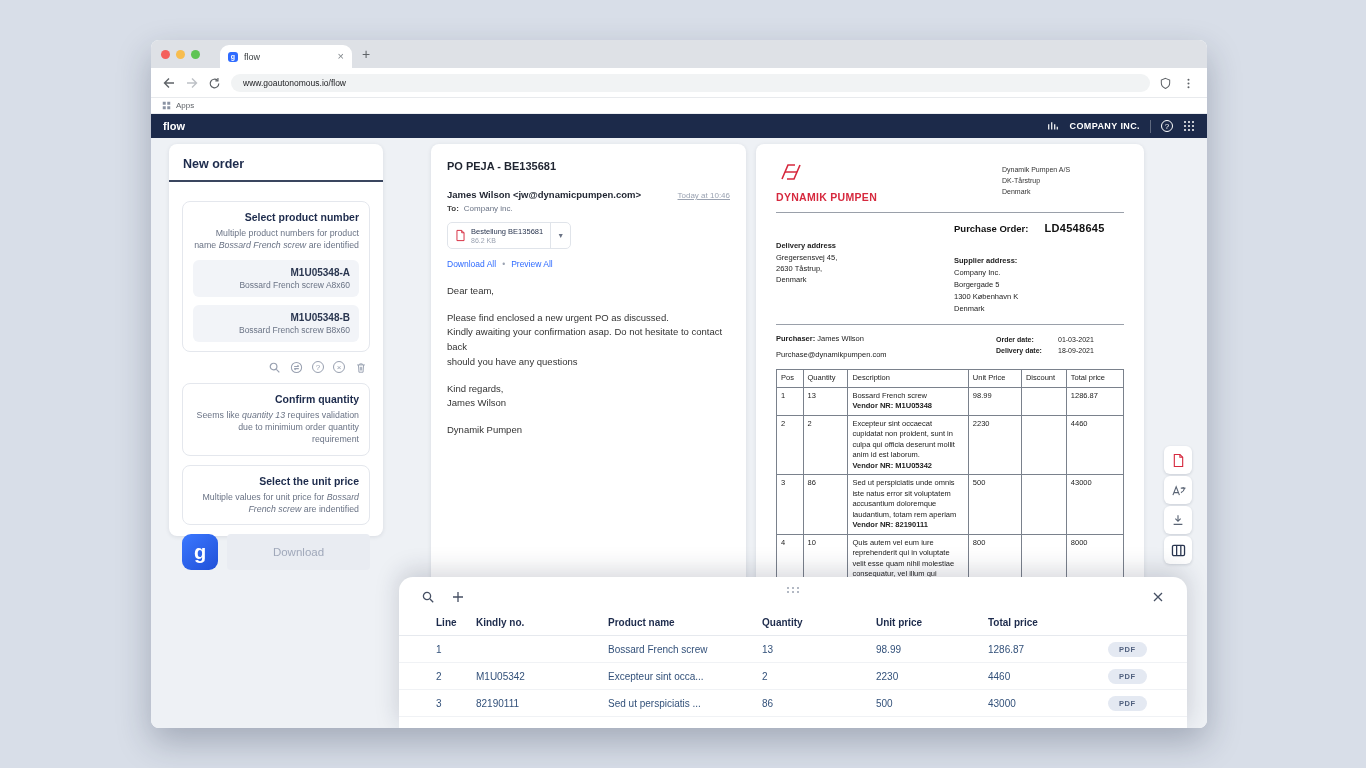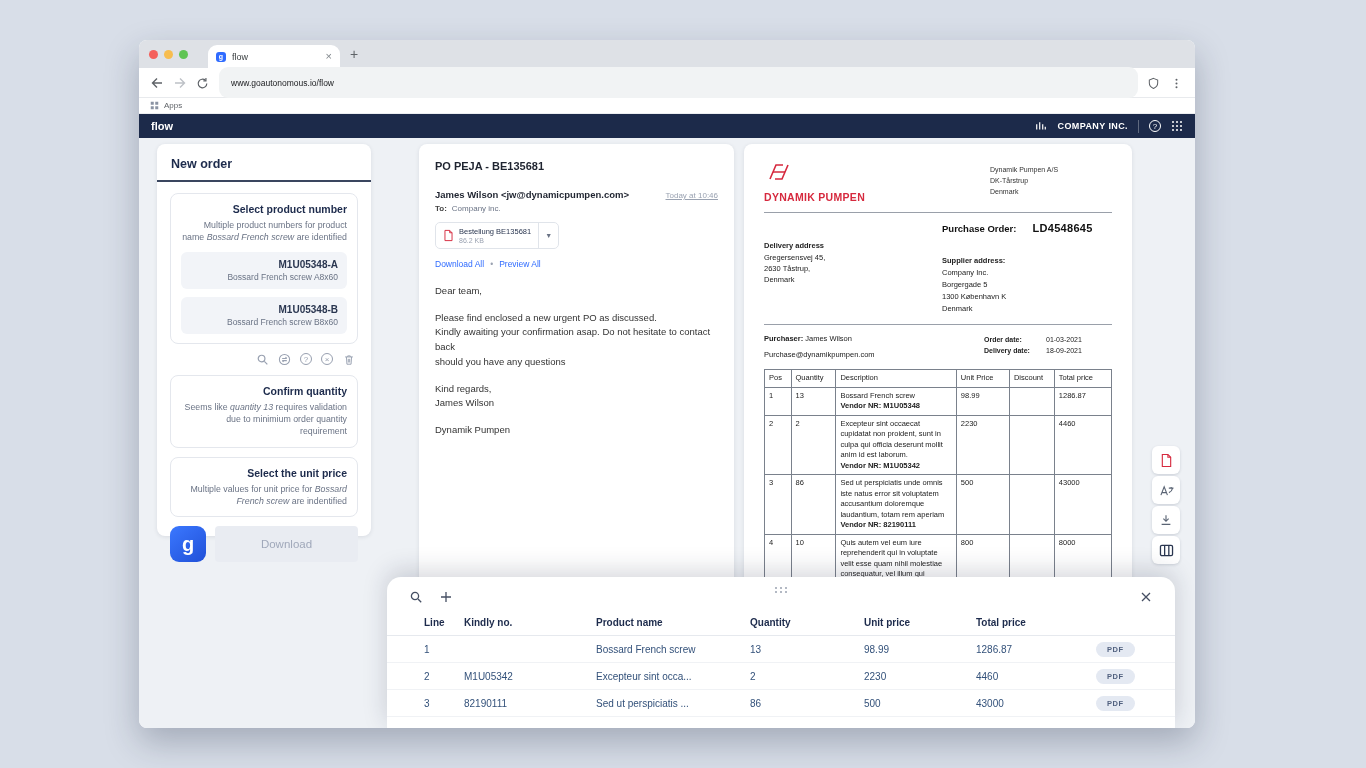--- a/index.html
+++ b/index.html
@@ -1,50 +1,50 @@
 <!DOCTYPE html>
 <html><head>
 <meta charset="utf-8">
 <style>
   html,body{margin:0;padding:0;background:#c9d0dc;}
   *{box-sizing:border-box;font-family:"Liberation Sans",sans-serif;}
   .canvas{position:relative;width:1366px;height:768px;background:#d8dee8;overflow:hidden;}
 
   
-  .window{position:absolute;left:139px;top:40px;width:1056px;height:688px;background:#fff;
+  .window{position:absolute;left:151px;top:40px;width:1056px;height:688px;background:#fff;
     border-radius:8px;box-shadow:0 14px 34px rgba(25,35,60,.28);overflow:hidden;display:flex;flex-direction:column;}
   .tabstrip{height:28px;background:#dee1e6;display:flex;align-items:center;padding-left:10px;flex:0 0 auto;}
   .lights{display:flex;gap:6px;margin-right:20px;}
   .light{width:9px;height:9px;border-radius:50%;}
   .light.red{background:#f4605c}.light.yellow{background:#f7bd4f}.light.green{background:#5fc454}
   .tab{align-self:flex-end;width:132px;height:23px;background:#fff;border-radius:9px 9px 0 0;
     display:flex;align-items:center;gap:6px;padding:0 8px;font-size:9px;color:#3c4043;}
   .favicon{width:10px;height:10px;border-radius:3px;background:#2f6bff;color:#fff;font-size:7px;font-weight:bold;
     display:flex;align-items:center;justify-content:center;flex:0 0 auto;}
   .tab-close{margin-left:auto;color:#80868b;font-size:11px;line-height:1;cursor:pointer;}
   .newtab{margin-left:10px;color:#5f6368;font-size:14px;cursor:pointer;}
   .toolbar{height:30px;background:#fff;display:flex;align-items:center;gap:9px;padding:0 11px;
     border-bottom:1px solid #e8eaed;flex:0 0 auto;}
   .navi{width:14px;height:14px;color:#5f6368;cursor:pointer;flex:0 0 auto;}
   .navi.dis{color:#bdc1c6;}
-  .urlbar{flex:1;height:31px;background:#f1f3f4;border-radius:9px;display:flex;align-items:center;
+  .urlbar{flex:1;height:18px;background:#f1f3f4;border-radius:9px;display:flex;align-items:center;
     padding:0 12px;font-size:8.5px;color:#202124;cursor:text;}
   .bookmarks{height:16px;background:#fff;border-bottom:1px solid #eceef1;display:flex;align-items:center;
     gap:5px;padding-left:11px;font-size:8px;color:#5f6368;flex:0 0 auto;}
   .appbar{height:24px;background:#1c2a4a;display:flex;align-items:center;padding:0 12px;color:#fff;flex:0 0 auto;}
   .brand{font-size:11px;font-weight:bold;}
   .appbar-right{margin-left:auto;display:flex;align-items:center;gap:10px;}
   .company{font-size:9px;font-weight:bold;letter-spacing:.4px;}
   .vdiv{width:1px;height:13px;background:rgba(255,255,255,.3);}
   .circle-q{width:12px;height:12px;border:1px solid #fff;border-radius:50%;font-size:8px;
     display:flex;align-items:center;justify-content:center;cursor:pointer;}
 
   
   .content{flex:1;position:relative;background:#eef1f5;}
-  .card{position:absolute;background:#fff;border-radius:8px;box-shadow:0 1px 4px rgba(25,35,60,.1);}
+  .card{position:absolute;background:#fff;border-radius:8px;box-shadow:0 1px 4px rgba(25,35,60,.1);gap:8px;}
 
   
   #left-card{left:18px;top:6px;width:214px;height:392px;display:flex;flex-direction:column;}
   .lc-header{padding:13px 14px 9px;font-size:12.5px;font-weight:bold;color:#1d2b4c;border-bottom:2px solid #3a465f;}
   .lc-body{flex:1;display:flex;flex-direction:column;gap:9px;padding:11px 13px 13px;}
   .subcard{border:1px solid #e4e7ed;border-radius:8px;padding:9px 10px;text-align:right;}
   .subcard h4{font-size:10.5px;color:#1d2b4c;margin:0 0 4px;}
   .subdesc{font-size:8.8px;color:#6a7385;line-height:1.4;}
   .option{background:#f2f4f8;border-radius:6px;padding:7px 9px;margin-top:8px;cursor:pointer;}
   .opt-code{font-size:10px;font-weight:600;color:#2a3650;}

